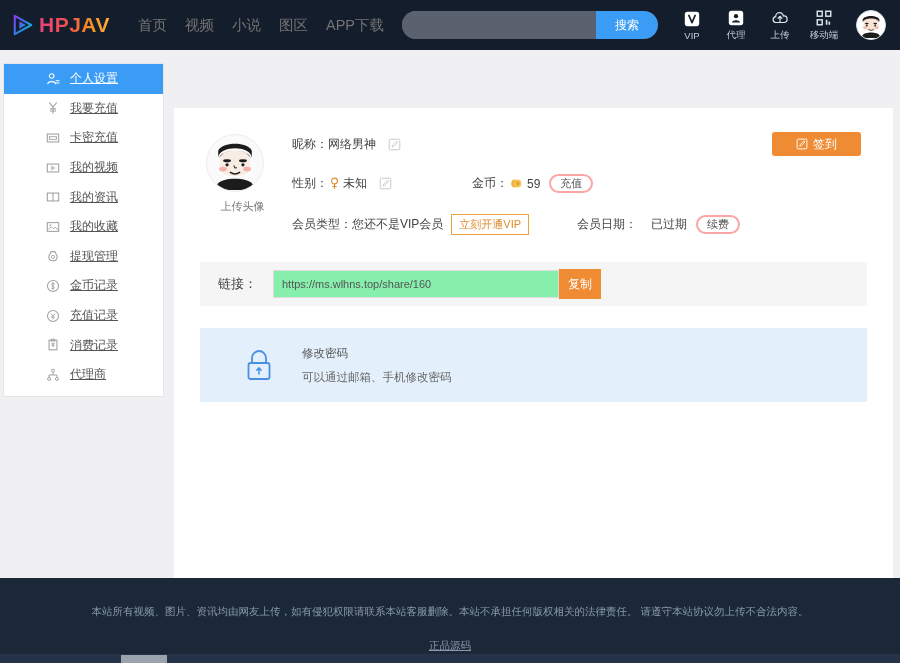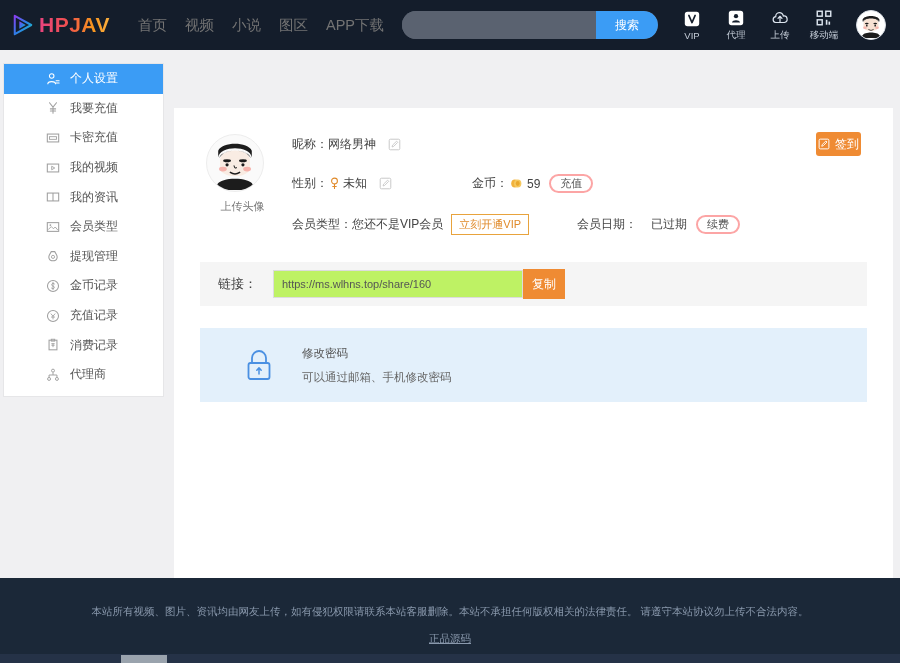--- a/index.html
+++ b/index.html
@@ -63,21 +63,21 @@
   .body-wrap { position: relative; height: 528px; background: #f0f0f2; }
 
   .sidebar {
     position: absolute; left: 3px; top: 13px;
     width: 161px; background: #fff; border: 1px solid #e6e6e8;
     padding-bottom: 6px;
   }
   .side-item {
     display: flex; align-items: center; gap: 10px;
     height: 30px; padding-left: 42px; cursor: pointer;
-    font-size: 12px; color: #555; margin-bottom: 0;
+    font-size: 12px; color: #555; margin-bottom: 0; text-decoration: underline;
   }
   .side-item + .side-item { margin-top: 0; }
   .side-list .side-item { height: 29.6px; }
   .side-item.active { background: #3b9cf5; color: #fff; }
   .side-ico { width: 14px; height: 14px; flex: 0 0 auto; opacity: .8; }
   .side-item.active .side-ico { opacity: 1; }
   .side-label { white-space: nowrap; }
 
   .content {
     position: absolute; left: 174px; top: 58px;
@@ -110,33 +110,33 @@
     display: inline-flex; align-items: center; justify-content: center;
     height: 21px; padding: 0 7px; margin-left: 8px;
     border: 1px solid #e8a33d; background: #fff;
     font-size: 11px; color: #e08a2a; cursor: pointer;
   }
   .date-group { margin-left: 48px; display: flex; align-items: center; }
   .date-group .gap { display: inline-block; width: 14px; }
   .signin-btn {
     position: absolute; right: 32px; top: -2px;
     display: inline-flex; align-items: center; gap: 5px;
-    height: 24px; padding: 0 2px; border: none; border-radius: 3px;
+    height: 24px; padding: 0 24px; border: none; border-radius: 3px;
     background: #ef8b33; color: #fff; font-size: 12px; cursor: pointer;
     font-family: inherit;
   }
   .signin-btn svg { width: 12px; height: 12px; }
 
   .link-bar {
     margin: 27px 26px 0 26px; height: 44px; background: #f5f5f5;
     display: flex; align-items: center; padding-left: 18px;
   }
   .link-lbl { font-size: 13px; color: #444; margin-right: 16px; white-space: nowrap; text-align: center; }
   .link-input {
-    width: 250px; height: 28px; border: 1px solid #dcdcdc; background: #bef264;
+    width: 286px; height: 28px; border: 1px solid #dcdcdc; background: #86efac;
     font-size: 11px; color: #555; padding: 0 8px; outline: none; font-family: inherit;
   }
   .copy-btn {
     width: 42px; height: 30px; border: none; background: #ef8b33;
     color: #fff; font-size: 12px; cursor: pointer; font-family: inherit;
   }
 
   .pwd-card {
     margin: 22px 26px 0 26px; height: 74px; background: #e3f0fb;
     display: flex; align-items: center; padding-left: 44px;
@@ -146,21 +146,21 @@
   .pwd-title { font-size: 11.5px; color: #555; margin-bottom: 9px; }
   .pwd-sub { font-size: 11.5px; color: #666; }
 
   
   .footer {
     position: absolute; left: 0; bottom: 0; width: 900px; height: 85px;
     background: #1b2838; color: #8a99ad;
     display: flex; flex-direction: column; align-items: center;
     padding-top: 27px;
   }
-  .f-line { font-size: 10.5px; margin-bottom: 13px; text-align: center; white-space: nowrap; }
+  .f-line { font-size: 10.5px; margin-bottom: 20px; text-align: center; white-space: nowrap; }
   .f-link { color: #8a99ad; text-decoration: underline; font-size: 10.5px; margin-bottom: 13px; cursor: pointer; }
   .f-copy { font-size: 10.5px; }
   .scrollbar {
     position: absolute; left: 0; bottom: 0; width: 900px; height: 9px;
     background: #253247;
   }
   .scroll-thumb {
     position: absolute; left: 121px; bottom: 0; width: 46px; height: 8px;
     background: #9aa3ad; cursor: pointer;
   }
@@ -301,21 +301,21 @@
           </svg>
           <span class="side-label">我的资讯</span>
         </div>
 
         <div class="side-item">
           <svg class="side-ico" viewBox="0 0 16 16">
             <rect x="1.5" y="3" width="13" height="10" fill="none" stroke="#888" stroke-width="1.2"></rect>
             <path d="M2.5 11 L6 7.5 L8.5 10 L10.5 8 L13.5 11.5" fill="none" stroke="#888" stroke-width="1"></path>
             <circle cx="5" cy="5.8" r="1" fill="#888"></circle>
           </svg>
-          <span class="side-label">会员类型</span>
+          <span class="side-label">我的收藏</span>
         </div>
 
         <div class="side-item">
           <svg class="side-ico" viewBox="0 0 16 16">
             <path d="M6 3 H10 L12 6.5 C13.4 9 13 13.5 8 13.5 C3 13.5 2.6 9 4 6.5 Z" fill="none" stroke="#888" stroke-width="1.2"></path>
             <circle cx="8" cy="9" r="1.8" fill="none" stroke="#888" stroke-width="1"></circle>
           </svg>
           <span class="side-label">提现管理</span>
         </div>
 

